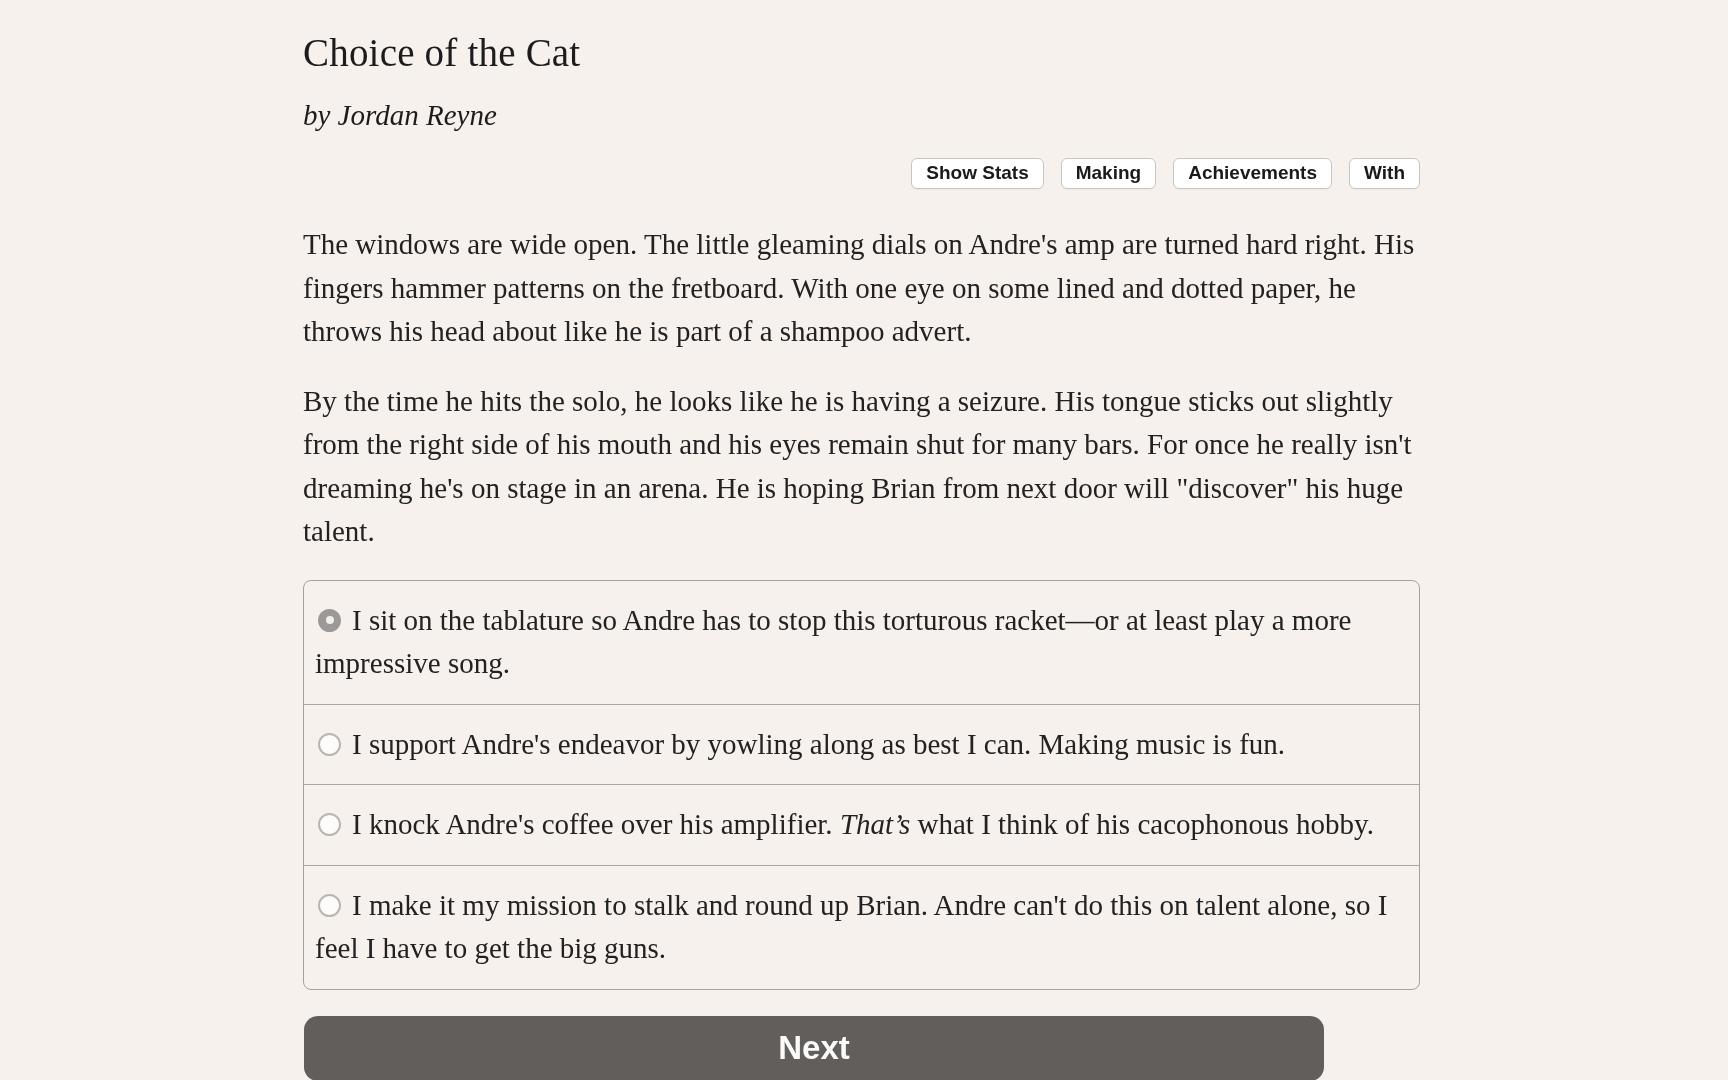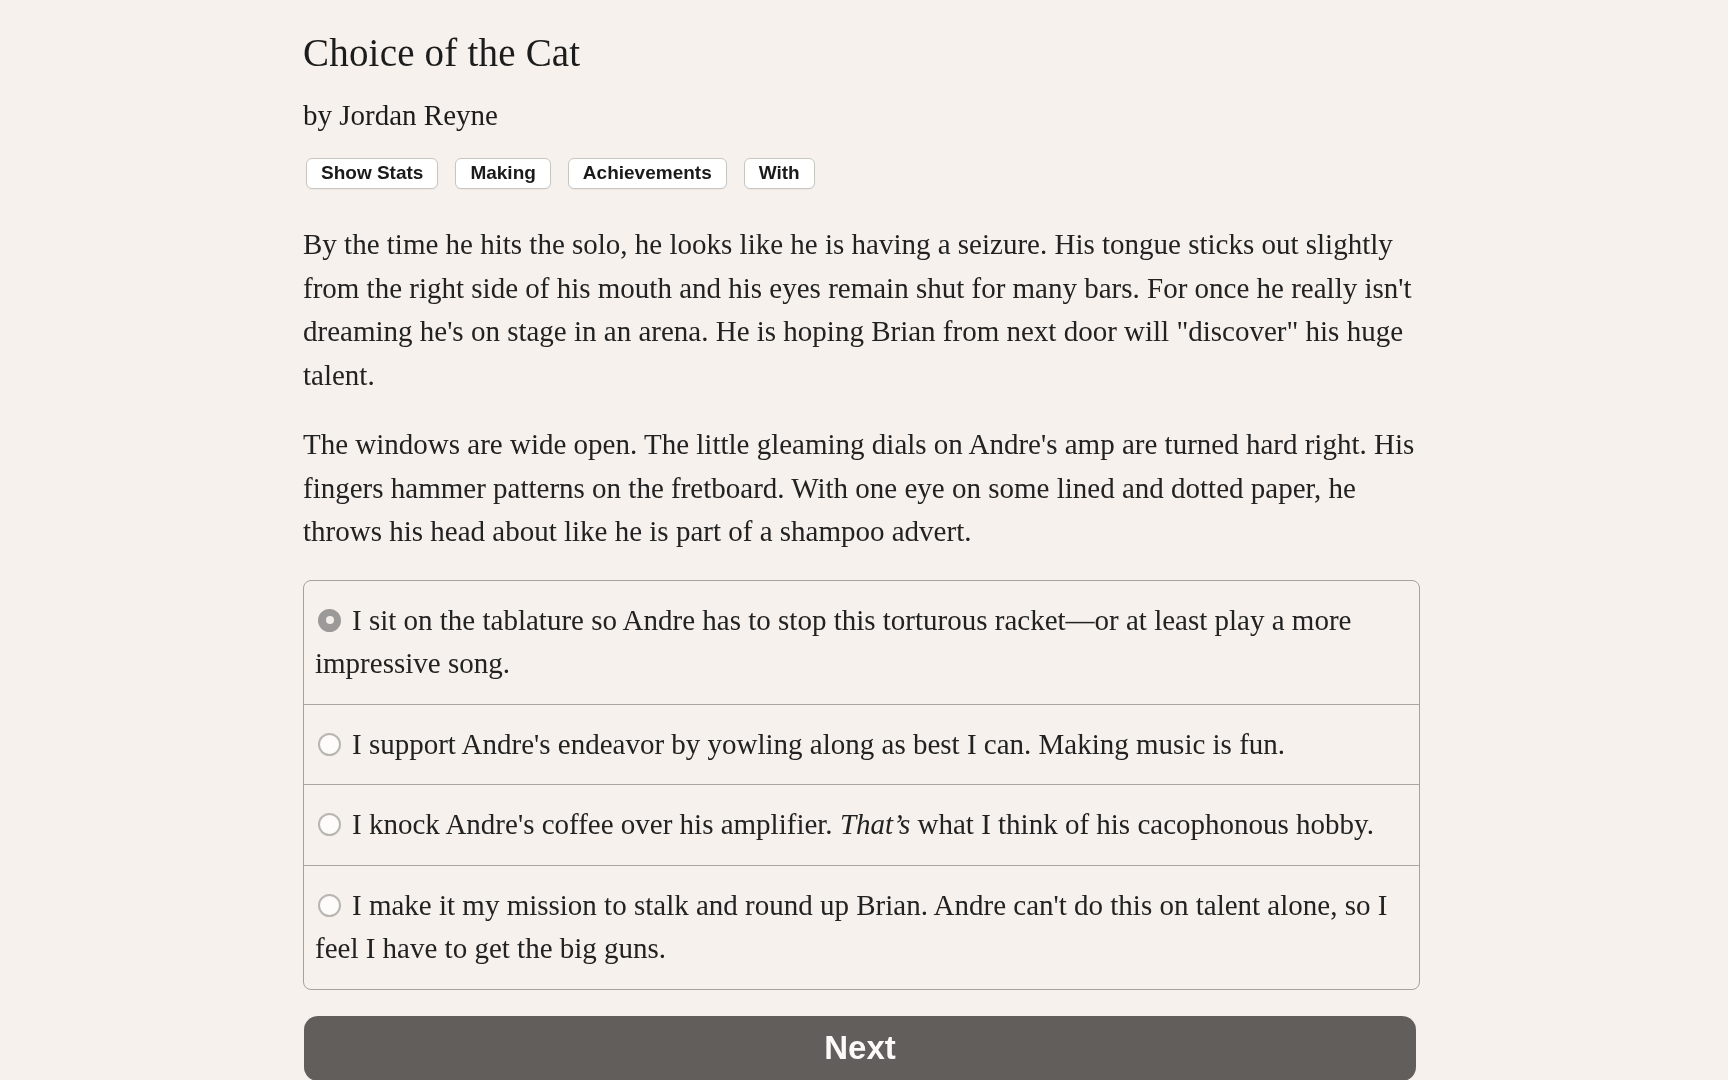--- a/index.html
+++ b/index.html
@@ -19,26 +19,28 @@
     font-size: 39px;
     font-weight: 400;
     letter-spacing: 0.2px;
     color: #1c1c1c;
     margin-bottom: 24px;
   }
   .game-author {
     font-size: 29px;
     color: #1c1c1c;
     margin-bottom: 26px;
+    font-style: italic;
   }
   .toolbar {
     display: flex;
     gap: 17px;
     margin-bottom: 34px;
     margin-left: 3px;
+    justify-content: flex-end;
   }
   .toolbar button {
     font-family: "Liberation Sans", sans-serif;
     font-size: 19px;
     font-weight: 600;
     color: #1a1a1a;
     background: #ffffff;
     border: 1px solid #c9c5c0;
     border-radius: 6px;
     padding: 3px 14px 4px 14px;
@@ -86,21 +88,21 @@
     position: absolute;
     left: 50%; top: 50%;
     width: 8px; height: 8px;
     margin: -4px 0 0 -4px;
     border-radius: 50%;
     background: #f2efea;
   }
   .choice-text .em { font-style: italic; }
   .next-btn {
     display: block;
-    width: 1112px;
+    width: 1020px;
     margin: 26px 0 0 1px;
     height: 65px;
     background: #615e5c;
     border: none;
     border-radius: 14px;
     color: #fbfaf9;
     font-family: "Liberation Sans", sans-serif;
     font-size: 33px;
     font-weight: 700;
     cursor: pointer;
@@ -116,22 +118,22 @@
   <div class="game-author">by Jordan Reyne</div>
 
   <div class="toolbar">
     <button type="button">Show Stats</button>
     <button type="button">Making</button>
     <button type="button">Achievements</button>
     <button type="button">With</button>
   </div>
 
   <div class="story">
+    <p>The windows are wide open. The little gleaming dials on Andre's amp are turned hard right. His fingers hammer patterns on the fretboard. With one eye on some lined and dotted paper, he throws his head about like he is part of a shampoo advert.</p>
     <p>By the time he hits the solo, he looks like he is having a seizure. His tongue sticks out slightly from the right side of his mouth and his eyes remain shut for many bars. For once he really isn't dreaming he's on stage in an arena. He is hoping Brian from next door will "discover" his huge talent.</p>
-    <p>The windows are wide open. The little gleaming dials on Andre's amp are turned hard right. His fingers hammer patterns on the fretboard. With one eye on some lined and dotted paper, he throws his head about like he is part of a shampoo advert.</p>
   </div>
 
   <form class="choices" id="choice-list">
       <label class="choice-row"><span class="radio selected"></span><span class="choice-text"><span>I sit on the tablature so Andre has to stop this torturous racket—or at least play a more impressive song.</span></span></label>
       <label class="choice-row"><span class="radio"></span><span class="choice-text"><span>I support Andre's endeavor by yowling along as best I can. Making music is fun.</span></span></label>
       <label class="choice-row"><span class="radio"></span><span class="choice-text"><span>I knock Andre's coffee over his amplifier. </span><span class="em">That’s</span><span> what I think of his cacophonous hobby.</span></span></label>
       <label class="choice-row"><span class="radio"></span><span class="choice-text"><span>I make it my mission to stalk and round up Brian. Andre can't do this on talent alone, so I feel I have to get the big guns.</span></span></label>
     </form>
 
   <button type="button" class="next-btn">Next</button>

